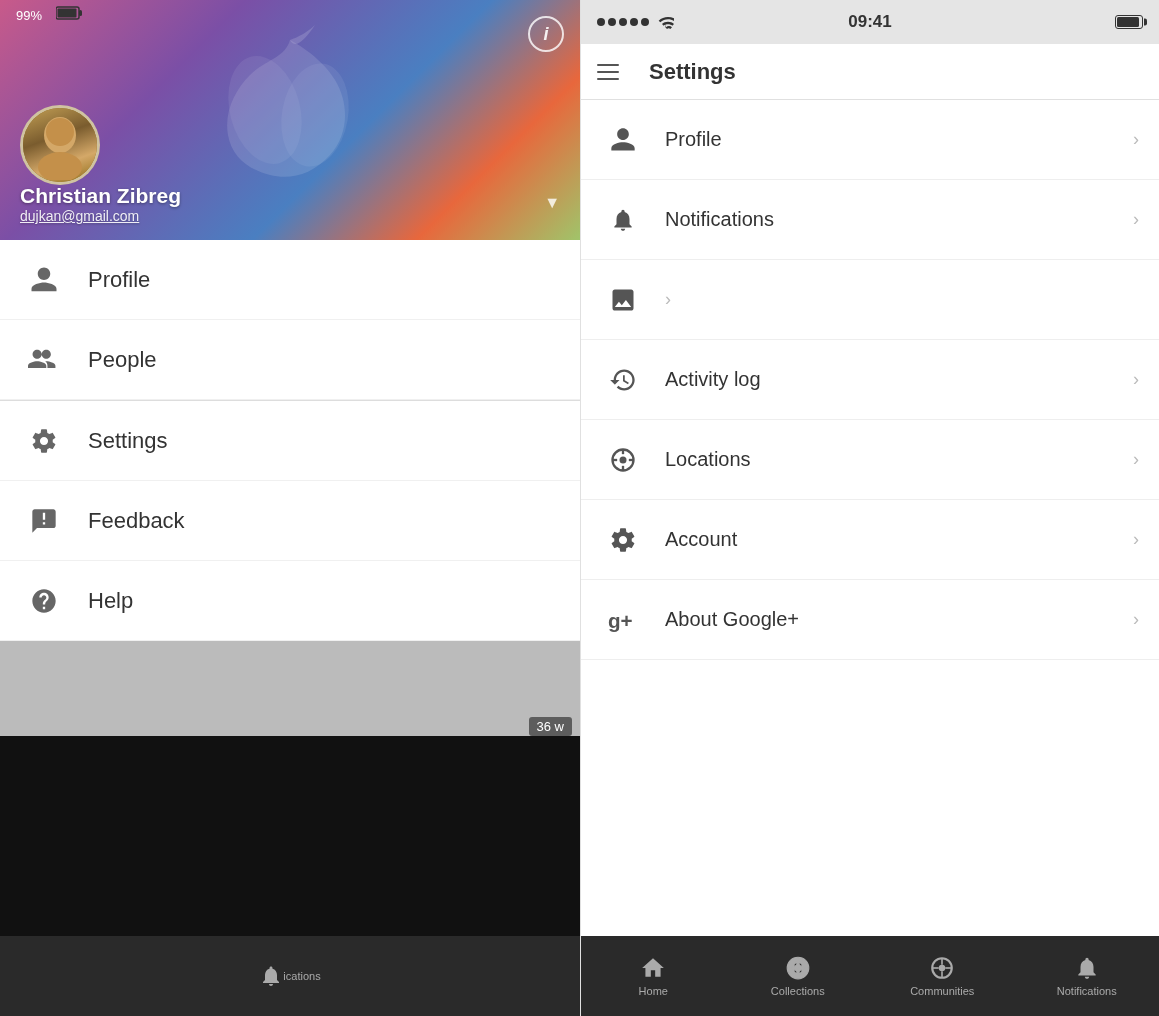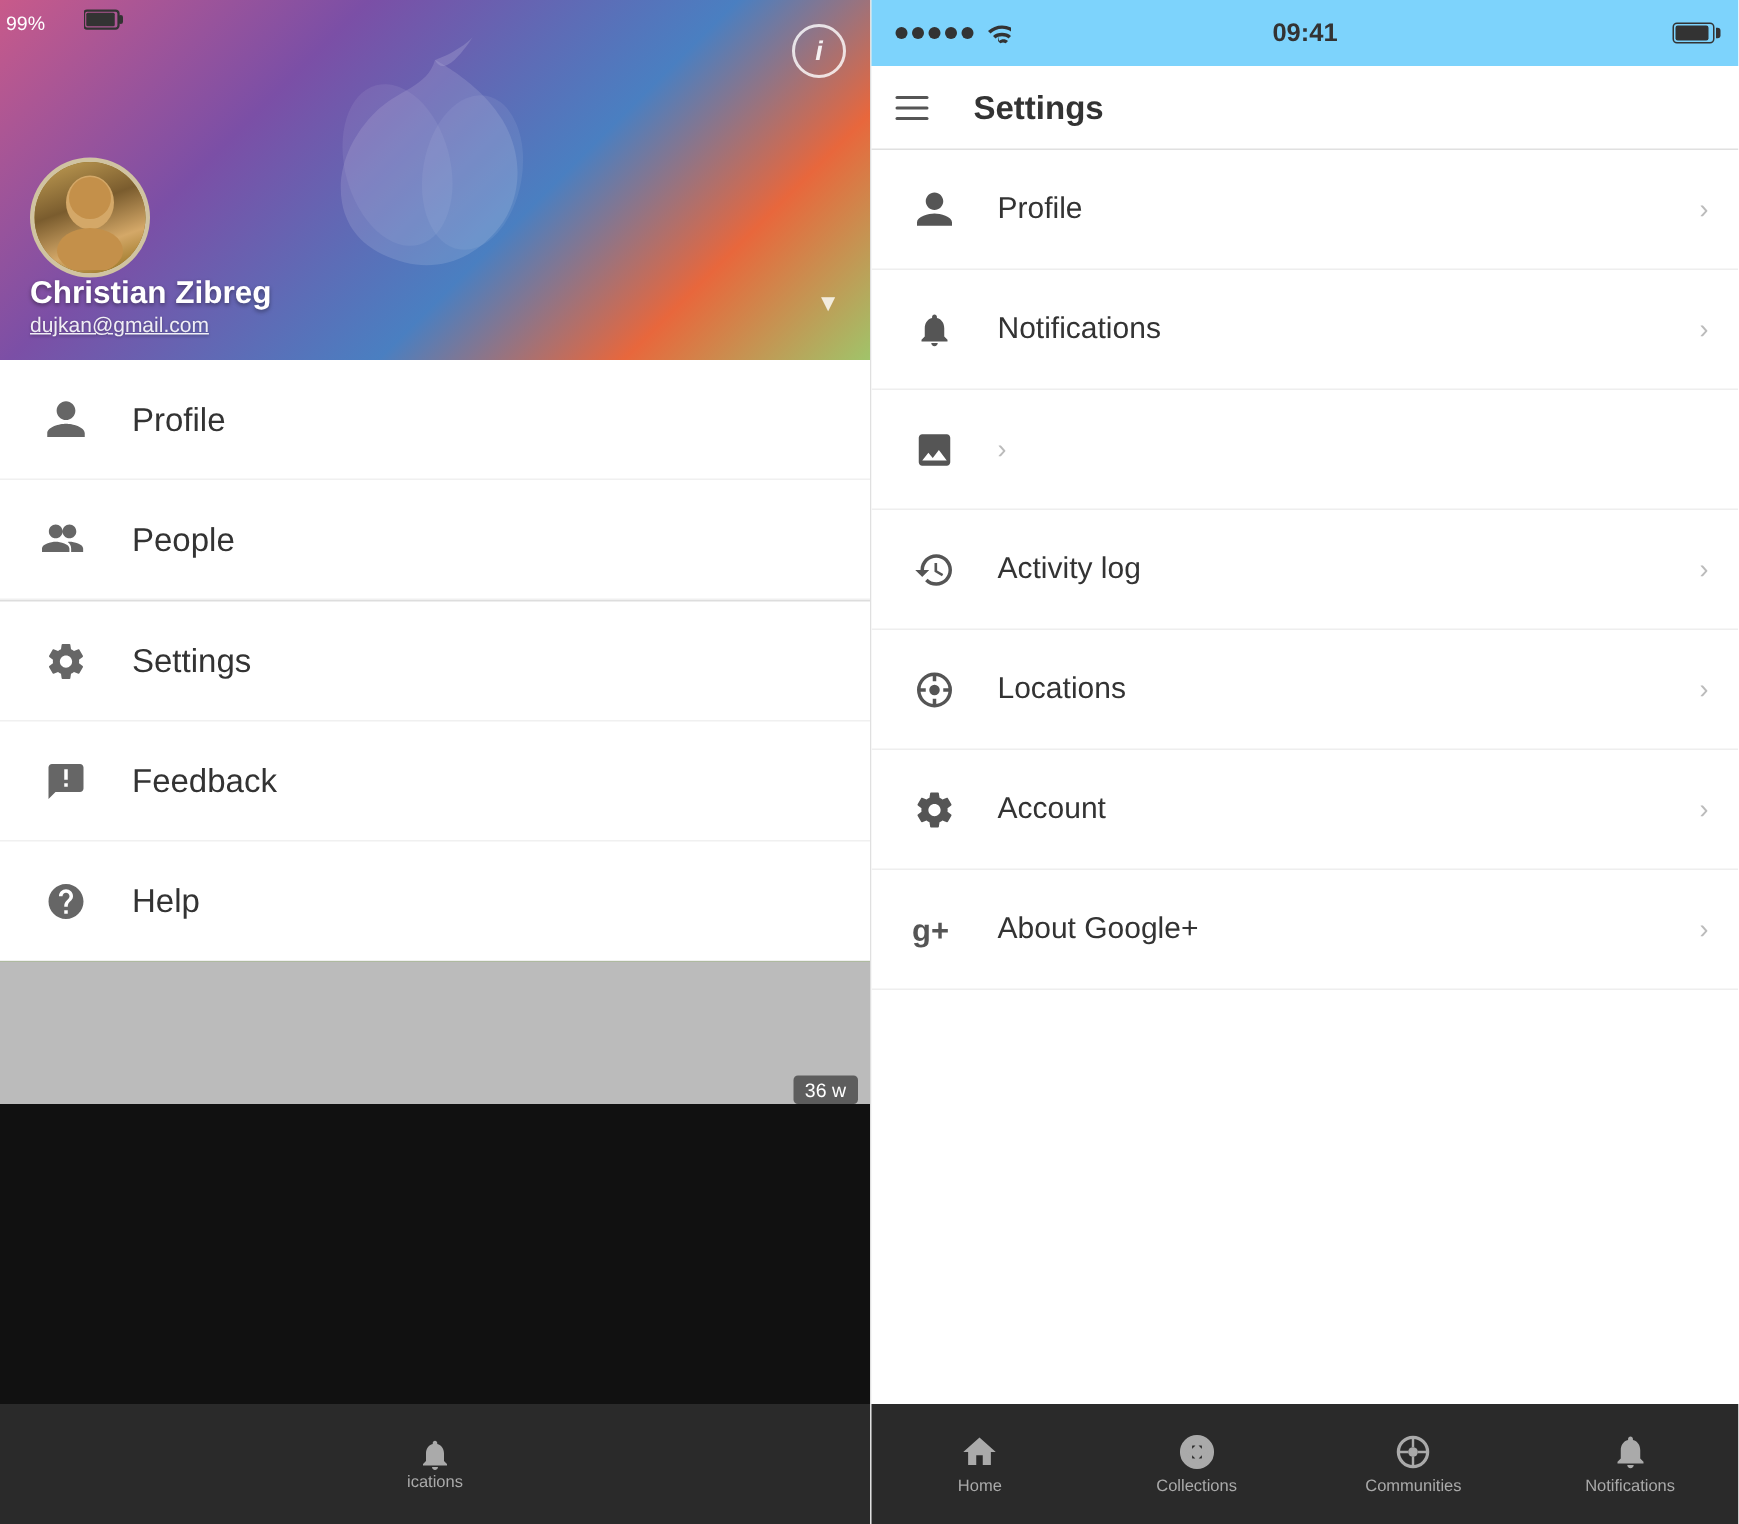--- a/index.html
+++ b/index.html
@@ -157,21 +157,21 @@
       background: #2a2a2a;
       display: flex;
       align-items: center;
       justify-content: flex-end;
       padding-right: 0;
     }
 
     .left-tab-item {
       flex: 1;
       display: flex;
-      flex-direction: column;
+      flex-direction: row;
       align-items: center;
       justify-content: center;
       height: 100%;
       color: #aaa;
       font-size: 11px;
       gap: 0;
     }
 
     
     .right-panel {
@@ -179,21 +179,21 @@
       height: 1016px;
       display: flex;
       flex-direction: column;
       background: #fff;
       border-left: 1px solid #e0e0e0;
     }
 
     
     .ios-status-bar {
       height: 44px;
-      background: #7dd3fc;
+      background: #e5e5e5;
       display: flex;
       align-items: center;
       justify-content: space-between;
       padding: 16px 16px;
       flex-shrink: 0;
     }
 
     .status-left {
       display: flex;
       align-items: center;
@@ -371,21 +371,21 @@
 
   <div class="cover-area">
 
     <svg class="cover-apple-logo" viewBox="0 0 200 200">
       <path d="M100 20 C100 20, 130 35, 145 60 C160 85, 158 115, 140 135 C122 155, 100 160, 80 155 C60 150, 42 138, 38 115 C34 92, 45 70, 60 55 C75 40, 95 38, 100 20 Z" fill="rgba(255,255,255,0.25)"></path>
       <path d="M100 20 C100 20, 115 15, 125 5 C115 20, 105 30, 100 20 Z" fill="rgba(255,255,255,0.3)"></path>
       <ellipse cx="75" cy="90" rx="35" ry="55" fill="rgba(255,255,255,0.15)" transform="rotate(-15, 75, 90)"></ellipse>
       <ellipse cx="125" cy="95" rx="33" ry="52" fill="rgba(255,255,255,0.15)" transform="rotate(10, 125, 95)"></ellipse>
     </svg>
 
-    <div style="position:absolute;top:8px;left:4px;color:#fff;font-size:13px;font-weight:500;">99%</div>
+    <div style="position:absolute;top:8px;left:16px;color:#fff;font-size:13px;font-weight:500;">99%</div>
     <div style="position:absolute;top:6px;left:56px;">
       <svg width="26" height="14" viewBox="0 0 26 14">
         <rect x="0" y="1" width="23" height="12" rx="2" ry="2" fill="none" stroke="#333" stroke-width="1.5"></rect>
         <rect x="1.5" y="2.5" width="19" height="9" rx="1" fill="#333"></rect>
         <rect x="23" y="4" width="3" height="6" rx="1.5" fill="#333"></rect>
       </svg>
     </div>
 
     <div class="info-icon">i</div>
 

